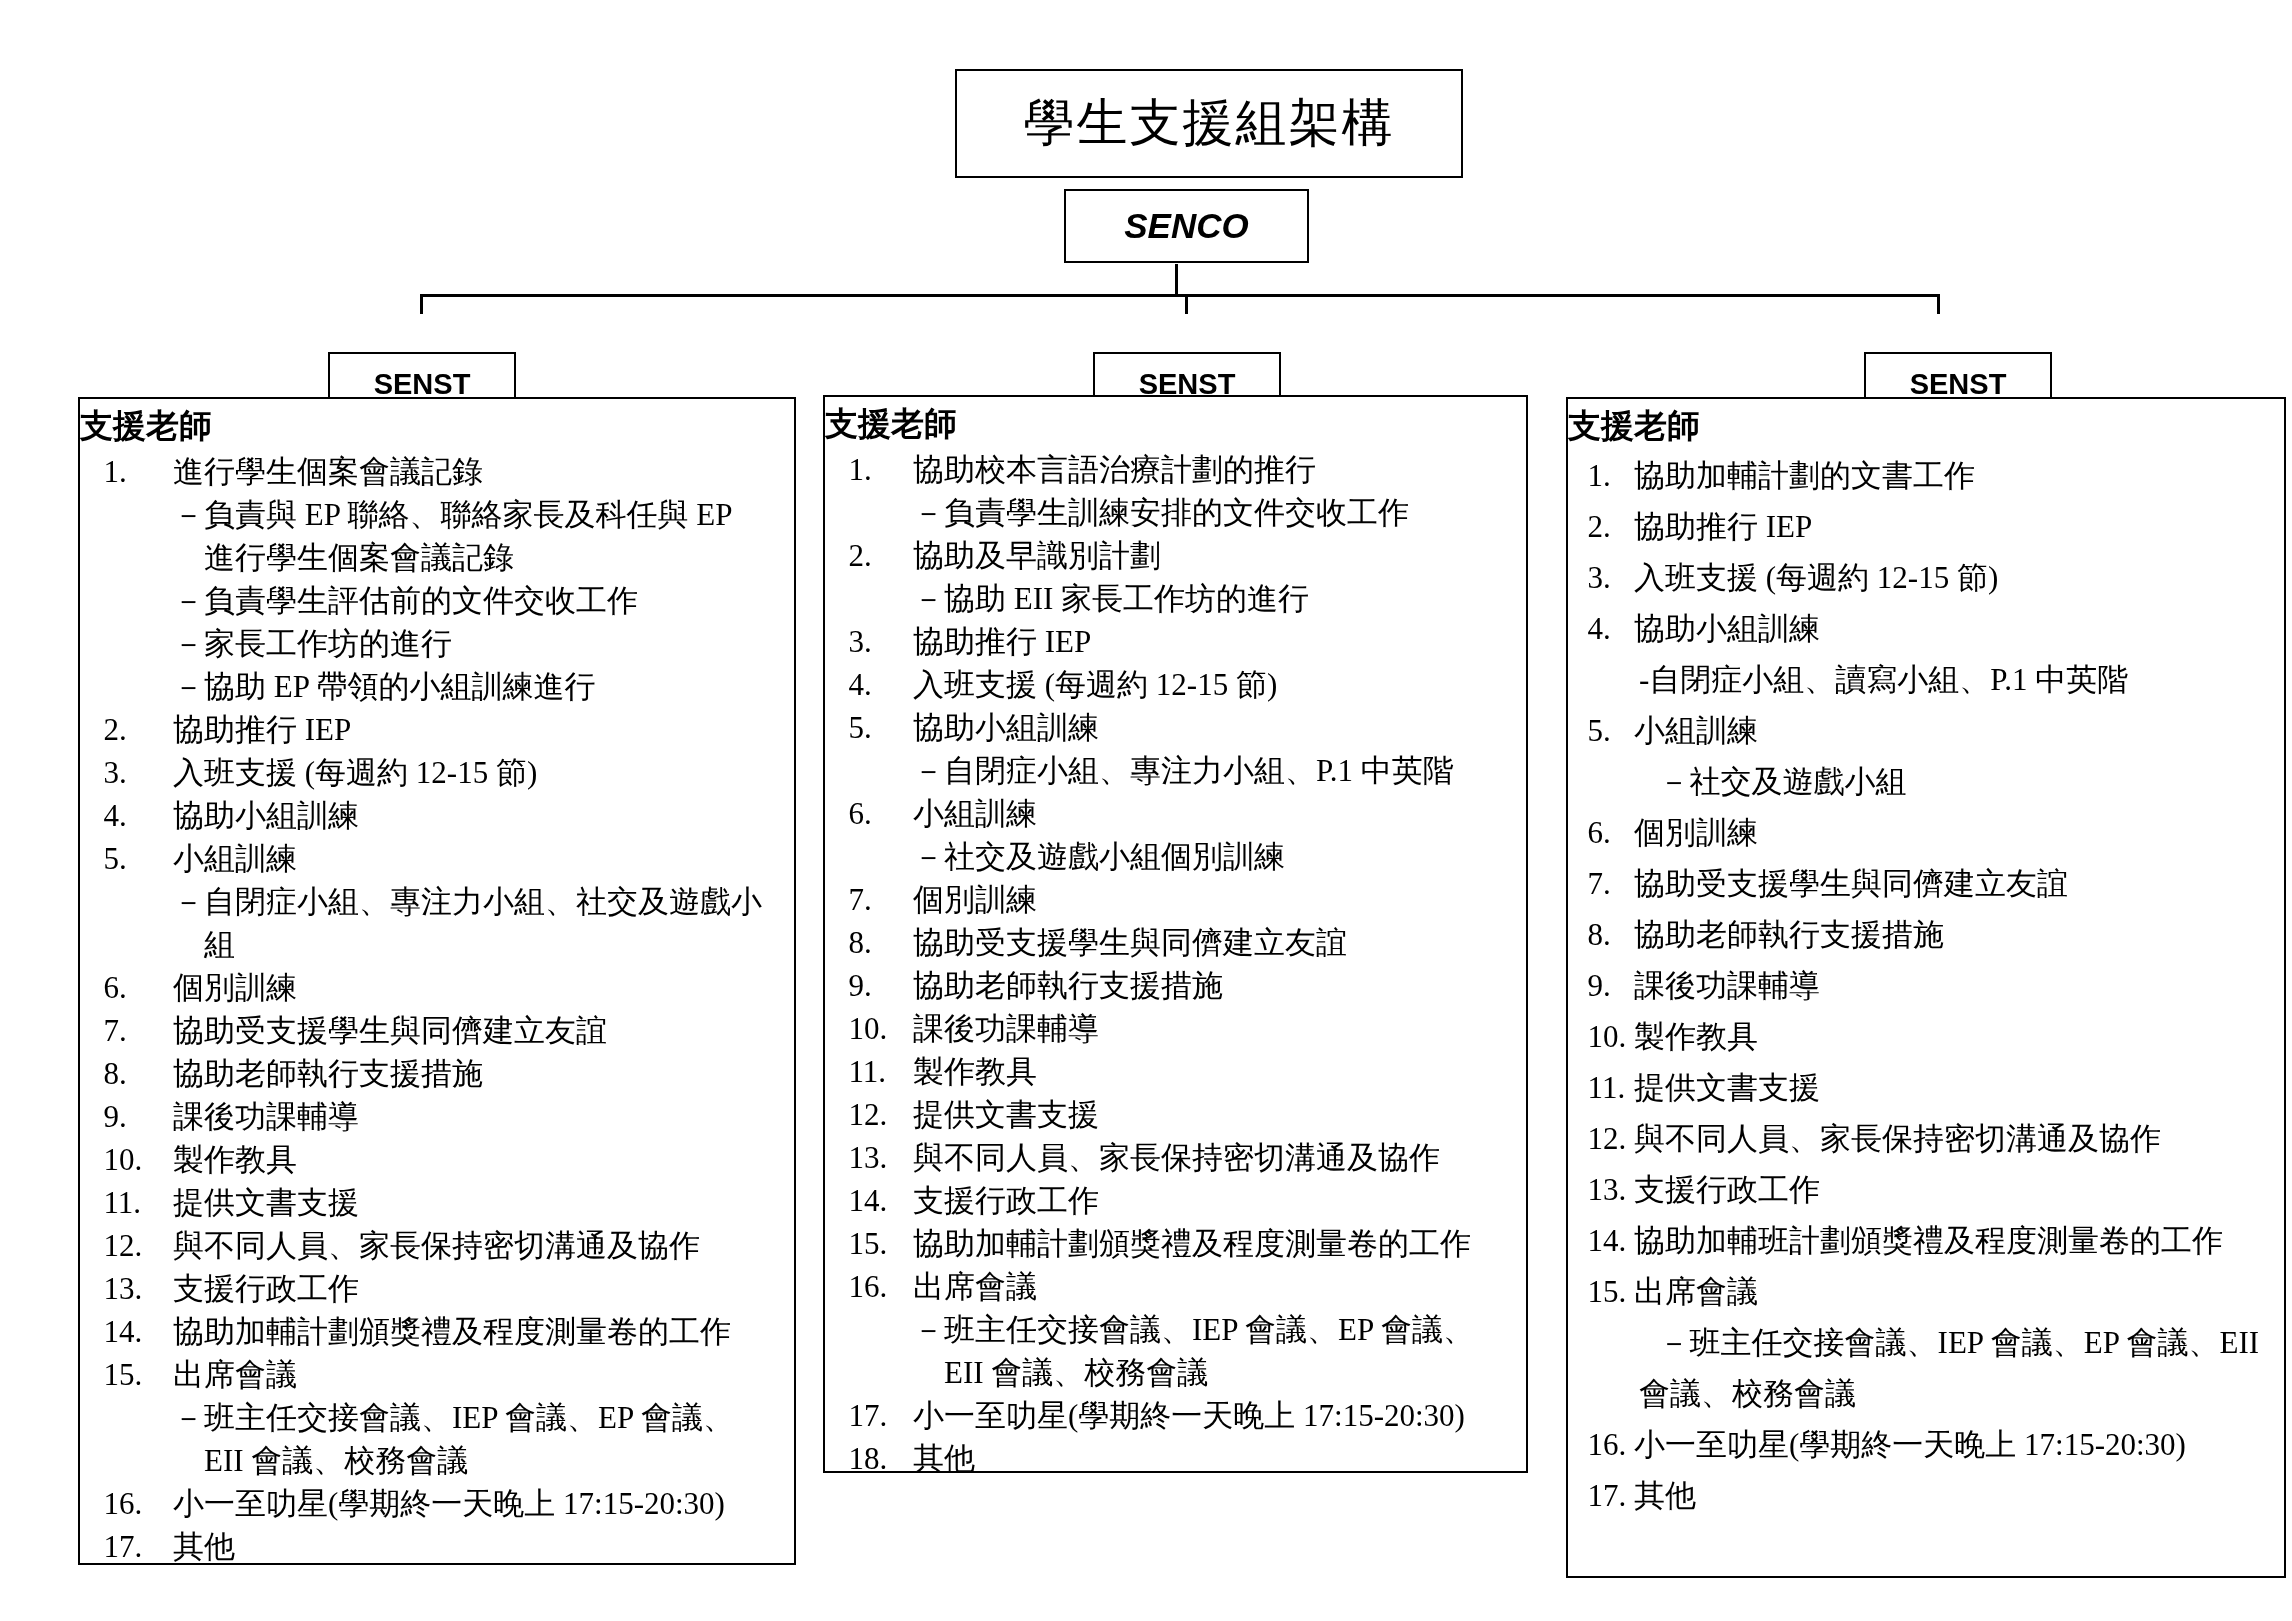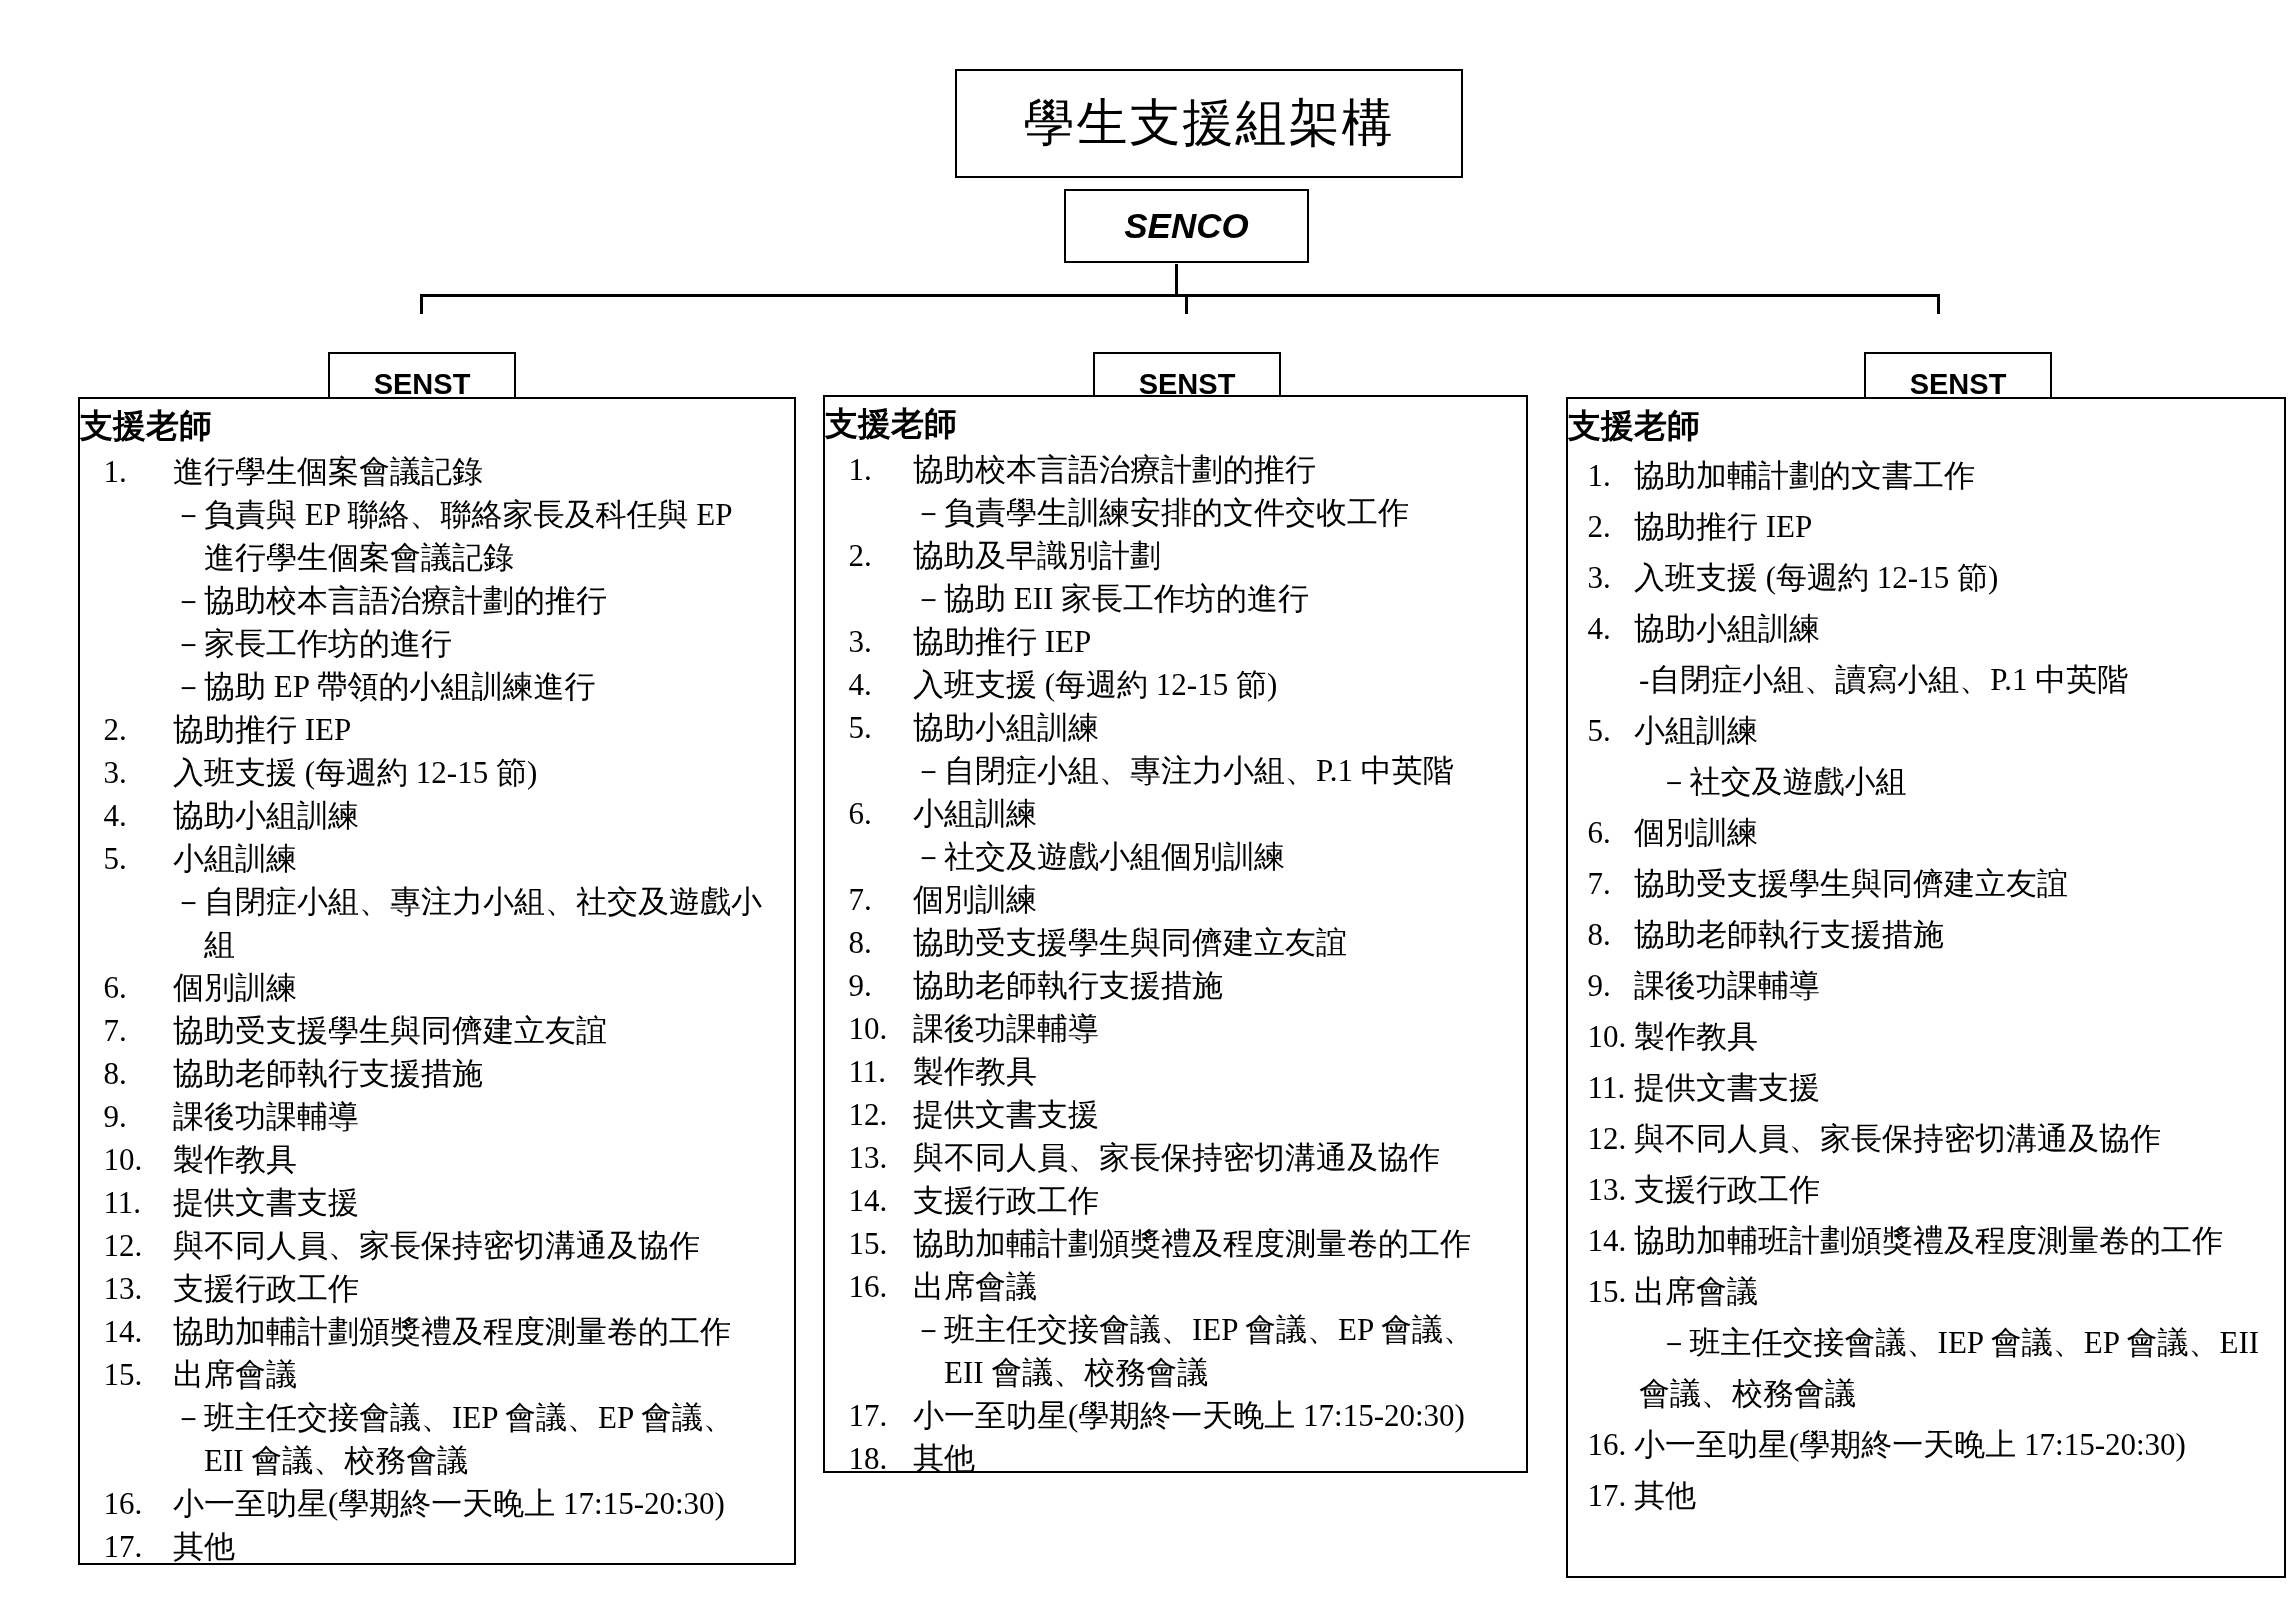--- a/index.html
+++ b/index.html
@@ -111,21 +111,21 @@
   </div>
 
   <div id="col-0" class="colbox">
     <div class="heading">支援老師</div>
     <div class="list">
         <div class="item">
           <span class="num">1.</span>
           <div class="txt">進行學生個案會議記錄</div>
         </div>
         <div class="sub">－負責與 EP 聯絡、聯絡家長及科任與 EP 進行學生個案會議記錄</div>
-        <div class="sub">－協助校本言語治療計劃的推行</div>
+        <div class="sub">－負責學生評估前的文件交收工作</div>
         <div class="sub">－家長工作坊的進行</div>
         <div class="sub">－協助 EP 帶領的小組訓練進行</div>
         <div class="item">
           <span class="num">2.</span>
           <div class="txt">協助推行 IEP</div>
         </div>
         <div class="item">
           <span class="num">3.</span>
           <div class="txt">入班支援 (每週約 12-15 節)</div>
         </div>

